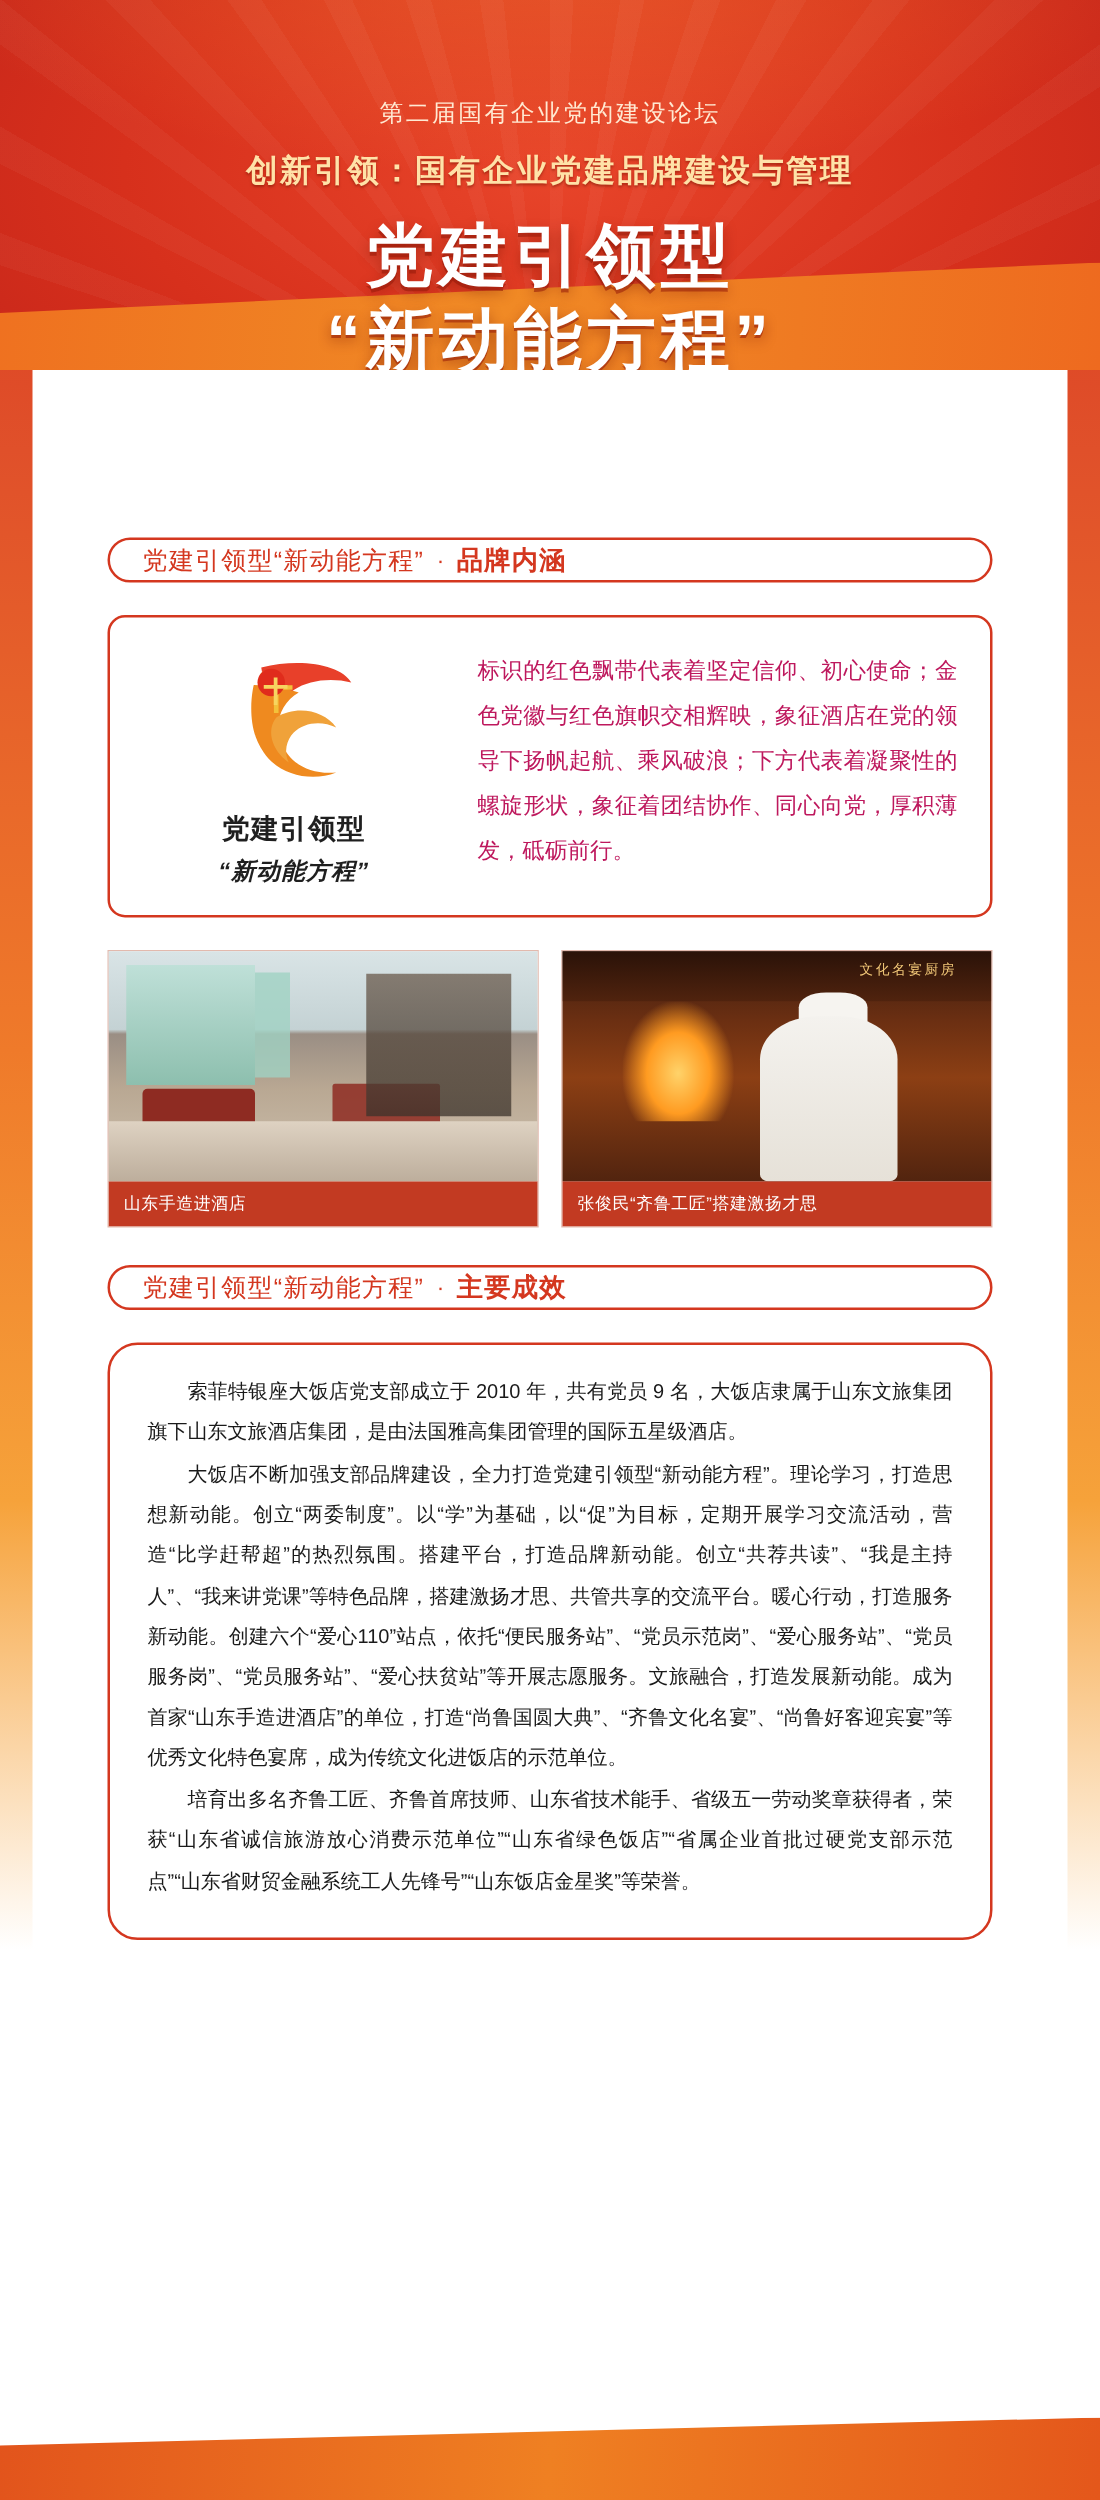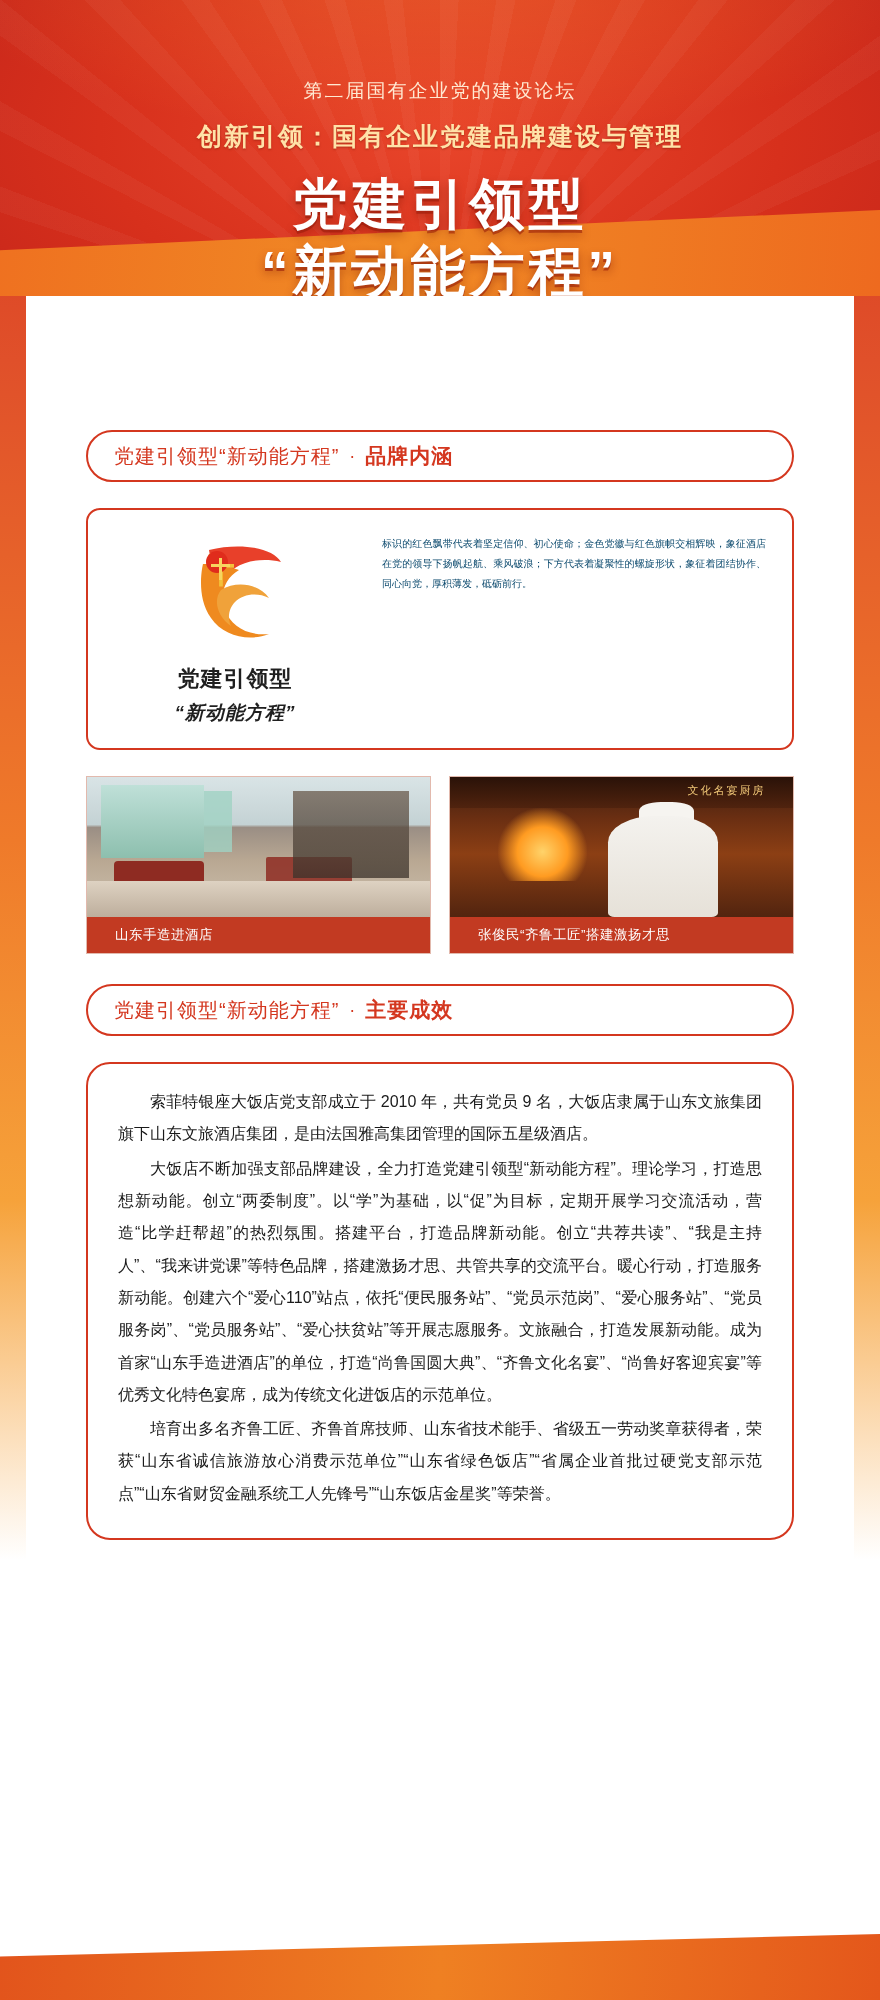--- a/index.html
+++ b/index.html
@@ -131,21 +131,21 @@
   
   .content {
     position: absolute;
     top: 430px;
     left: 86px;
     width: 708px;
   }
 
   .section-head {
     position: relative;
-    height: 52px;
+    height: 36px;
     border: 2px solid #d4371f;
     border-radius: 26px;
     display: flex;
     align-items: center;
     padding-left: 26px;
     box-sizing: border-box;
     background: #fff;
     margin-bottom: 26px;
   }
   .section-head .sh-main {
@@ -195,37 +195,37 @@
   .logo-caption-2 {
     font-size: 19px;
     font-weight: bold;
     color: #1f1f1f;
     letter-spacing: 1px;
     margin-top: 6px;
     font-style: italic;
   }
   .brand-text {
     flex: 1;
-    font-size: 10px;
+    font-size: 18px;
     line-height: 2.0;
-    color: #0c4a6e;
+    color: #be185d;
     text-align: justify;
   }
 
   .photo-row {
     display: flex;
     gap: 18px;
     margin-bottom: 30px;
   }
   .photo-card {
     flex: 1;
     border: 1px solid #e2b9ad;
   }
   .photo {
-    height: 140px;
+    height: 184px;
     position: relative;
     overflow: hidden;
   }
   .photo-lobby {
     background:
       linear-gradient(180deg, #d9e4e6 0%, #c4d2d4 34%, #9a8e84 36%, #b9a893 60%, #cfc2b0 100%);
   }
   .photo-lobby::before {
     content: "";
     position: absolute;
@@ -308,21 +308,21 @@
     right: 8%;
     top: 4%;
     color: #f2c878;
     font-size: 11px;
     letter-spacing: 2px;
   }
   .photo-caption {
     background: #c23a22;
     color: #ffffff;
     font-size: 13.5px;
-    padding: 9px 28px;
+    padding: 9px 12px;
     letter-spacing: 0.5px;
   }
 
   .body-card {
     border: 2px solid #d4371f;
     border-radius: 24px;
     padding: 22px 30px 26px 30px;
     box-sizing: border-box;
   }
   .body-card p {

